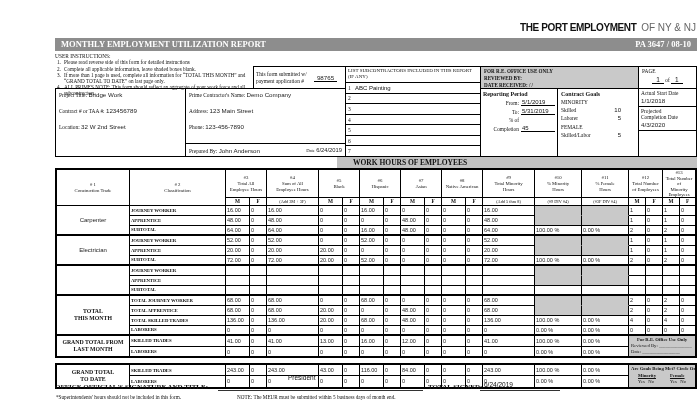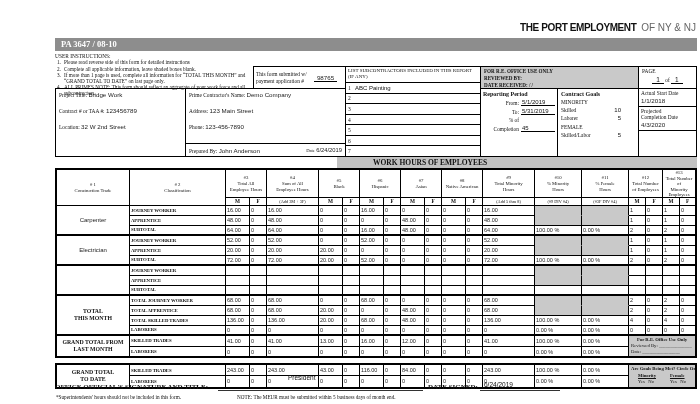--- a/index.html
+++ b/index.html
@@ -61,21 +61,21 @@
   #goalbox .rphead{font-weight:bold;font-size:6px;margin-bottom:2px}
   .grow{display:flex;margin-bottom:2.2px}
   .grow .gv{font-family:"Liberation Sans",sans-serif;font-size:6px;margin-left:auto;margin-right:14px}
 
   #datebox{left:638px;top:88px;width:59px;height:69px;padding:0;display:flex;flex-direction:column}
   #datebox .dc{border-bottom:1px solid #000;padding:1px 2px;line-height:1.25}
   #datebox .dc:last-child{border-bottom:none;flex:1}
 
   
   #banner{position:absolute;left:337px;top:157px;width:360px;height:11px;background:#c2c2c2;
-          font-weight:bold;font-size:7.5px;line-height:11px;padding-left:36px}
+          font-weight:bold;font-size:7.5px;line-height:11px;padding-left:16px}
   #wtwrap{position:absolute;left:55px;top:168px}
   table{border-collapse:separate;border-spacing:0;table-layout:fixed;width:642px}
   td,th{border-right:1px solid #000;border-bottom:1px solid #000;padding:0 1px;overflow:hidden;white-space:nowrap;vertical-align:middle}
   thead tr.hrow1 th{border-top:2px solid #000;height:20px}
   .h{font-weight:normal;font-size:4.8px;text-align:center;line-height:1.08;white-space:pre-line}
   .hnum{display:block;margin-bottom:1px}
   .mfh{font-size:5.3px;font-weight:bold;text-align:center;height:8px;padding:0}
   .mfh.fml{font-size:4.3px;font-weight:normal}
   td.num{font-family:"Liberation Sans",sans-serif;font-size:5.5px;height:10px;color:#222}
   td.sh{background:#c9c9c9}
@@ -108,20 +108,21 @@
 </style>
 </head>
 <body>
 
 <div id="logo">
   <span class="lg-bold">THE PORT EMPLOYMENT</span>
   <span class="lg-light">OF NY &amp; NJ</span>
 </div>
 
 <div id="titlebar">
+  <span>MONTHLY EMPLOYMENT UTILIZATION REPORT</span>
   <span>PA 3647 / 08-10</span>
 </div>
 
 <div id="instructions">
   <div class="ihead">USER INSTRUCTIONS:</div>
   <div>
       <div class="iline">
         <span class="inum">1.</span>
         <span>Please read reverse side of this form for detailed instructions</span>
       </div>
@@ -714,17 +715,17 @@
           <td class="num">0.00 %</td>
           <td class="num">0.00 %</td>
         </tr>
       </tbody>
 </table>
 </div>
 
 <div id="president">President</div>
 <div id="sigline"></div>
 <div id="siglabel">OFFICE OFFICIAL'S SIGNATURE AND TITLE:</div>
-<div id="datelabel">DATE SIGNED:</div>
+<div id="datelabel">TOTAL SIGNED:</div>
 <div id="dateval">6/24/2019</div>
 <div id="dateline"></div>
 <div id="footnote">*Superintendents' hours should not be included in this form.</div>
 <div id="meurnote">NOTE:  The MEUR must be submitted within 5 business days of month end.</div>
 
 </body></html>

